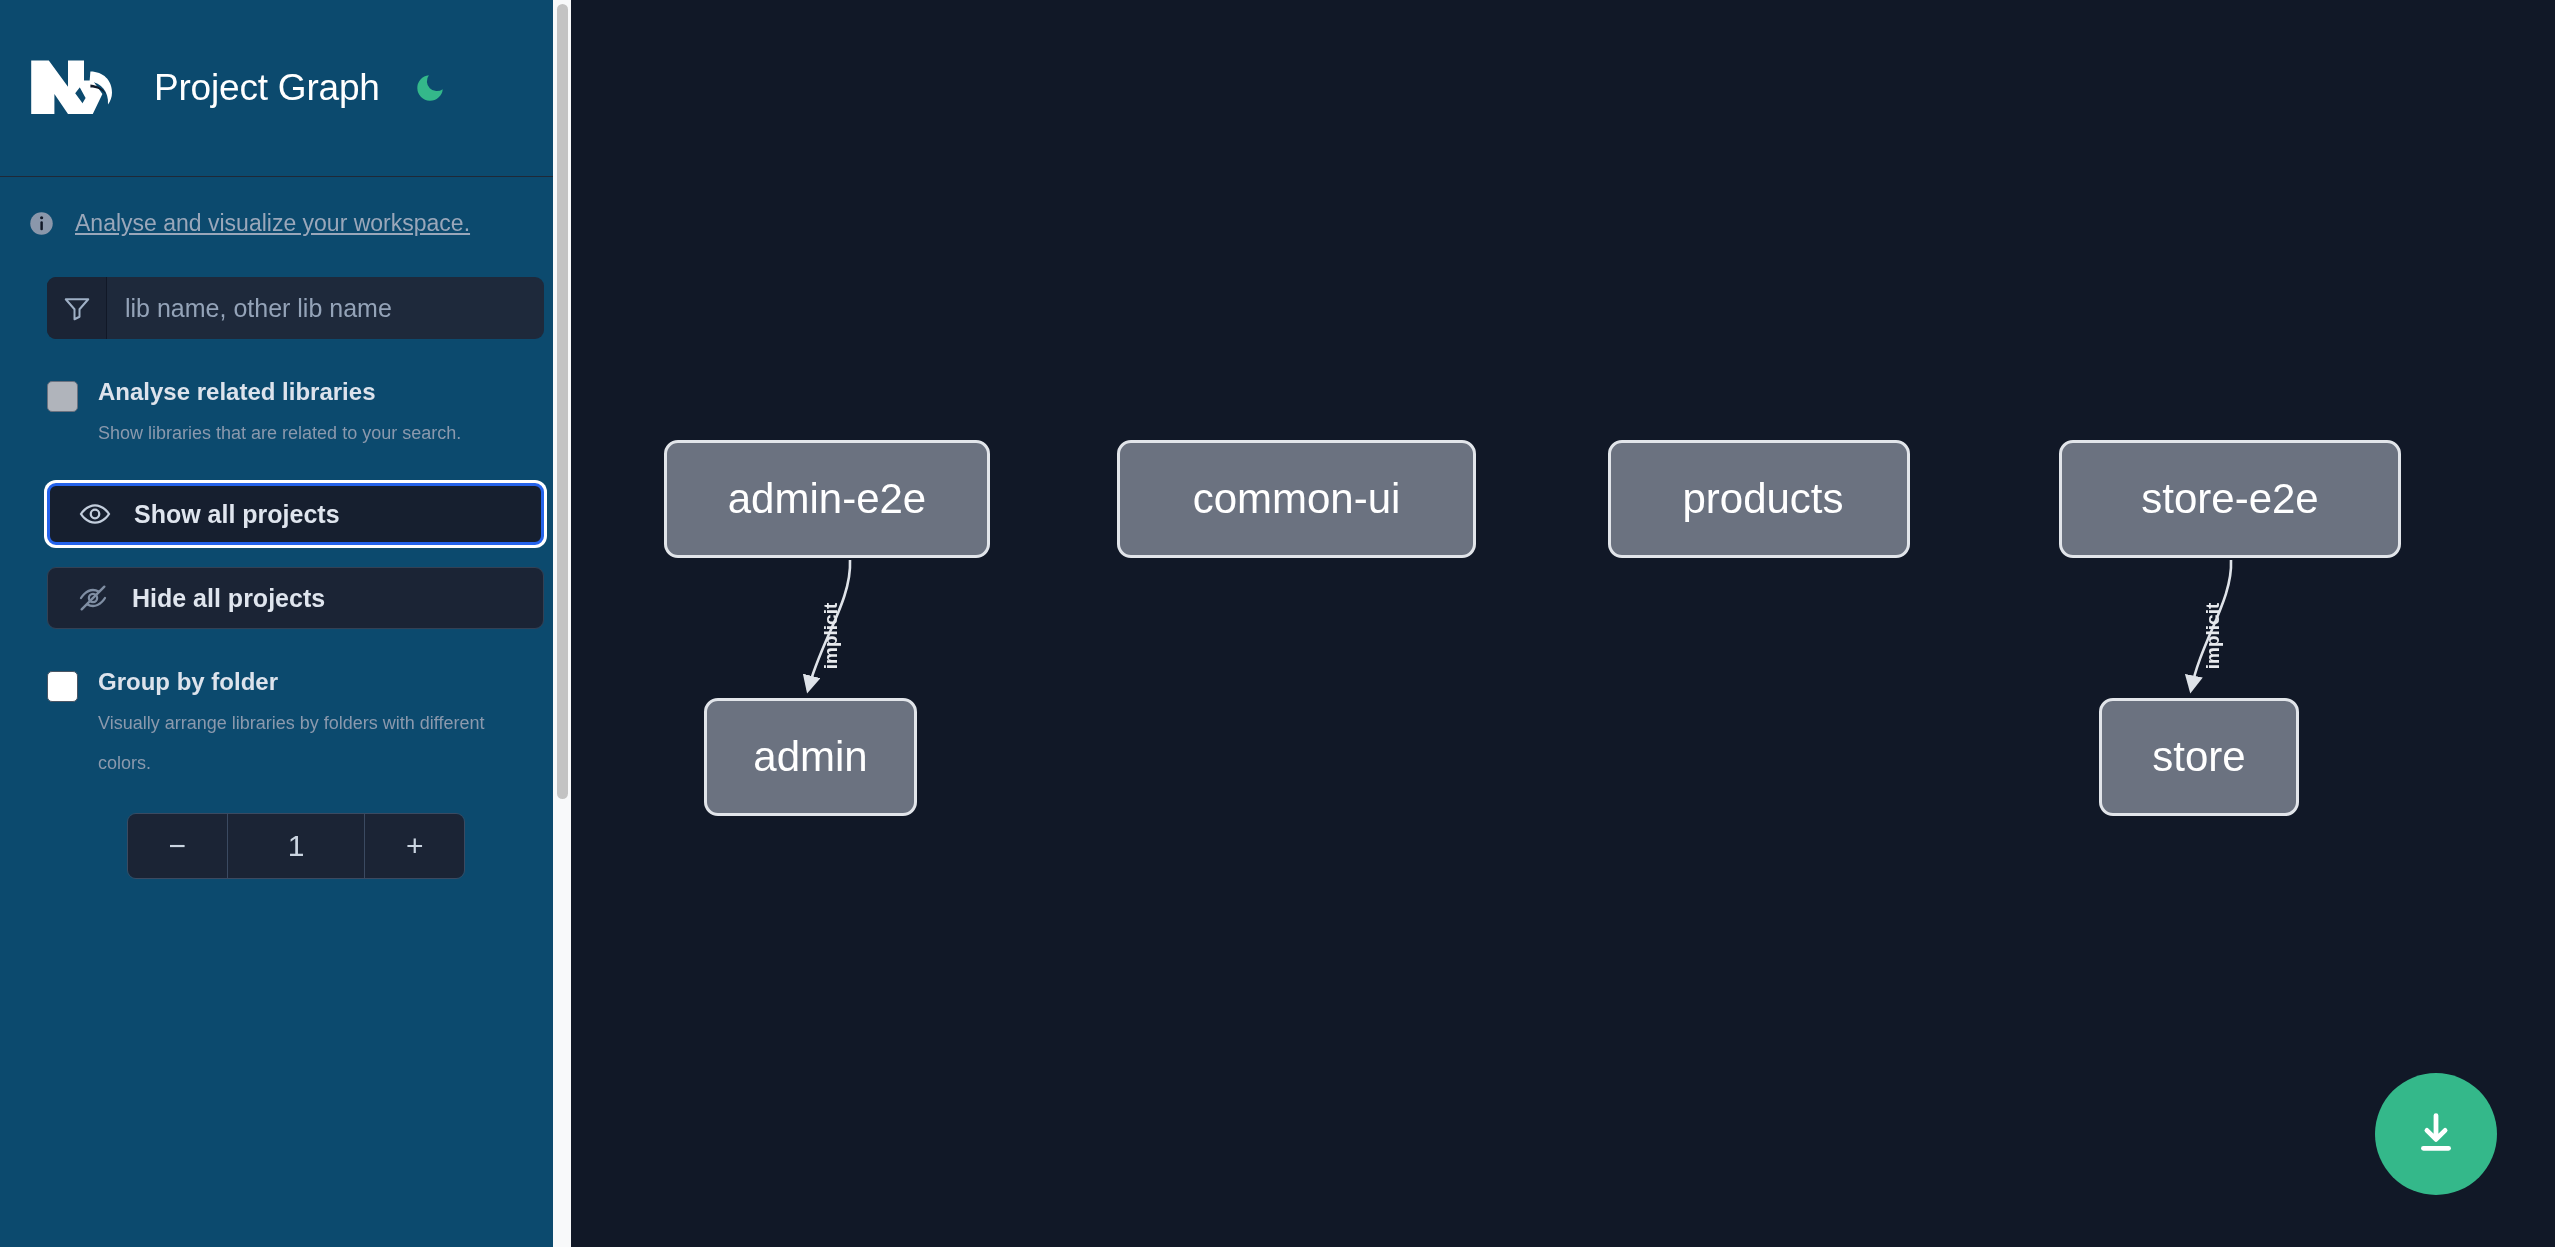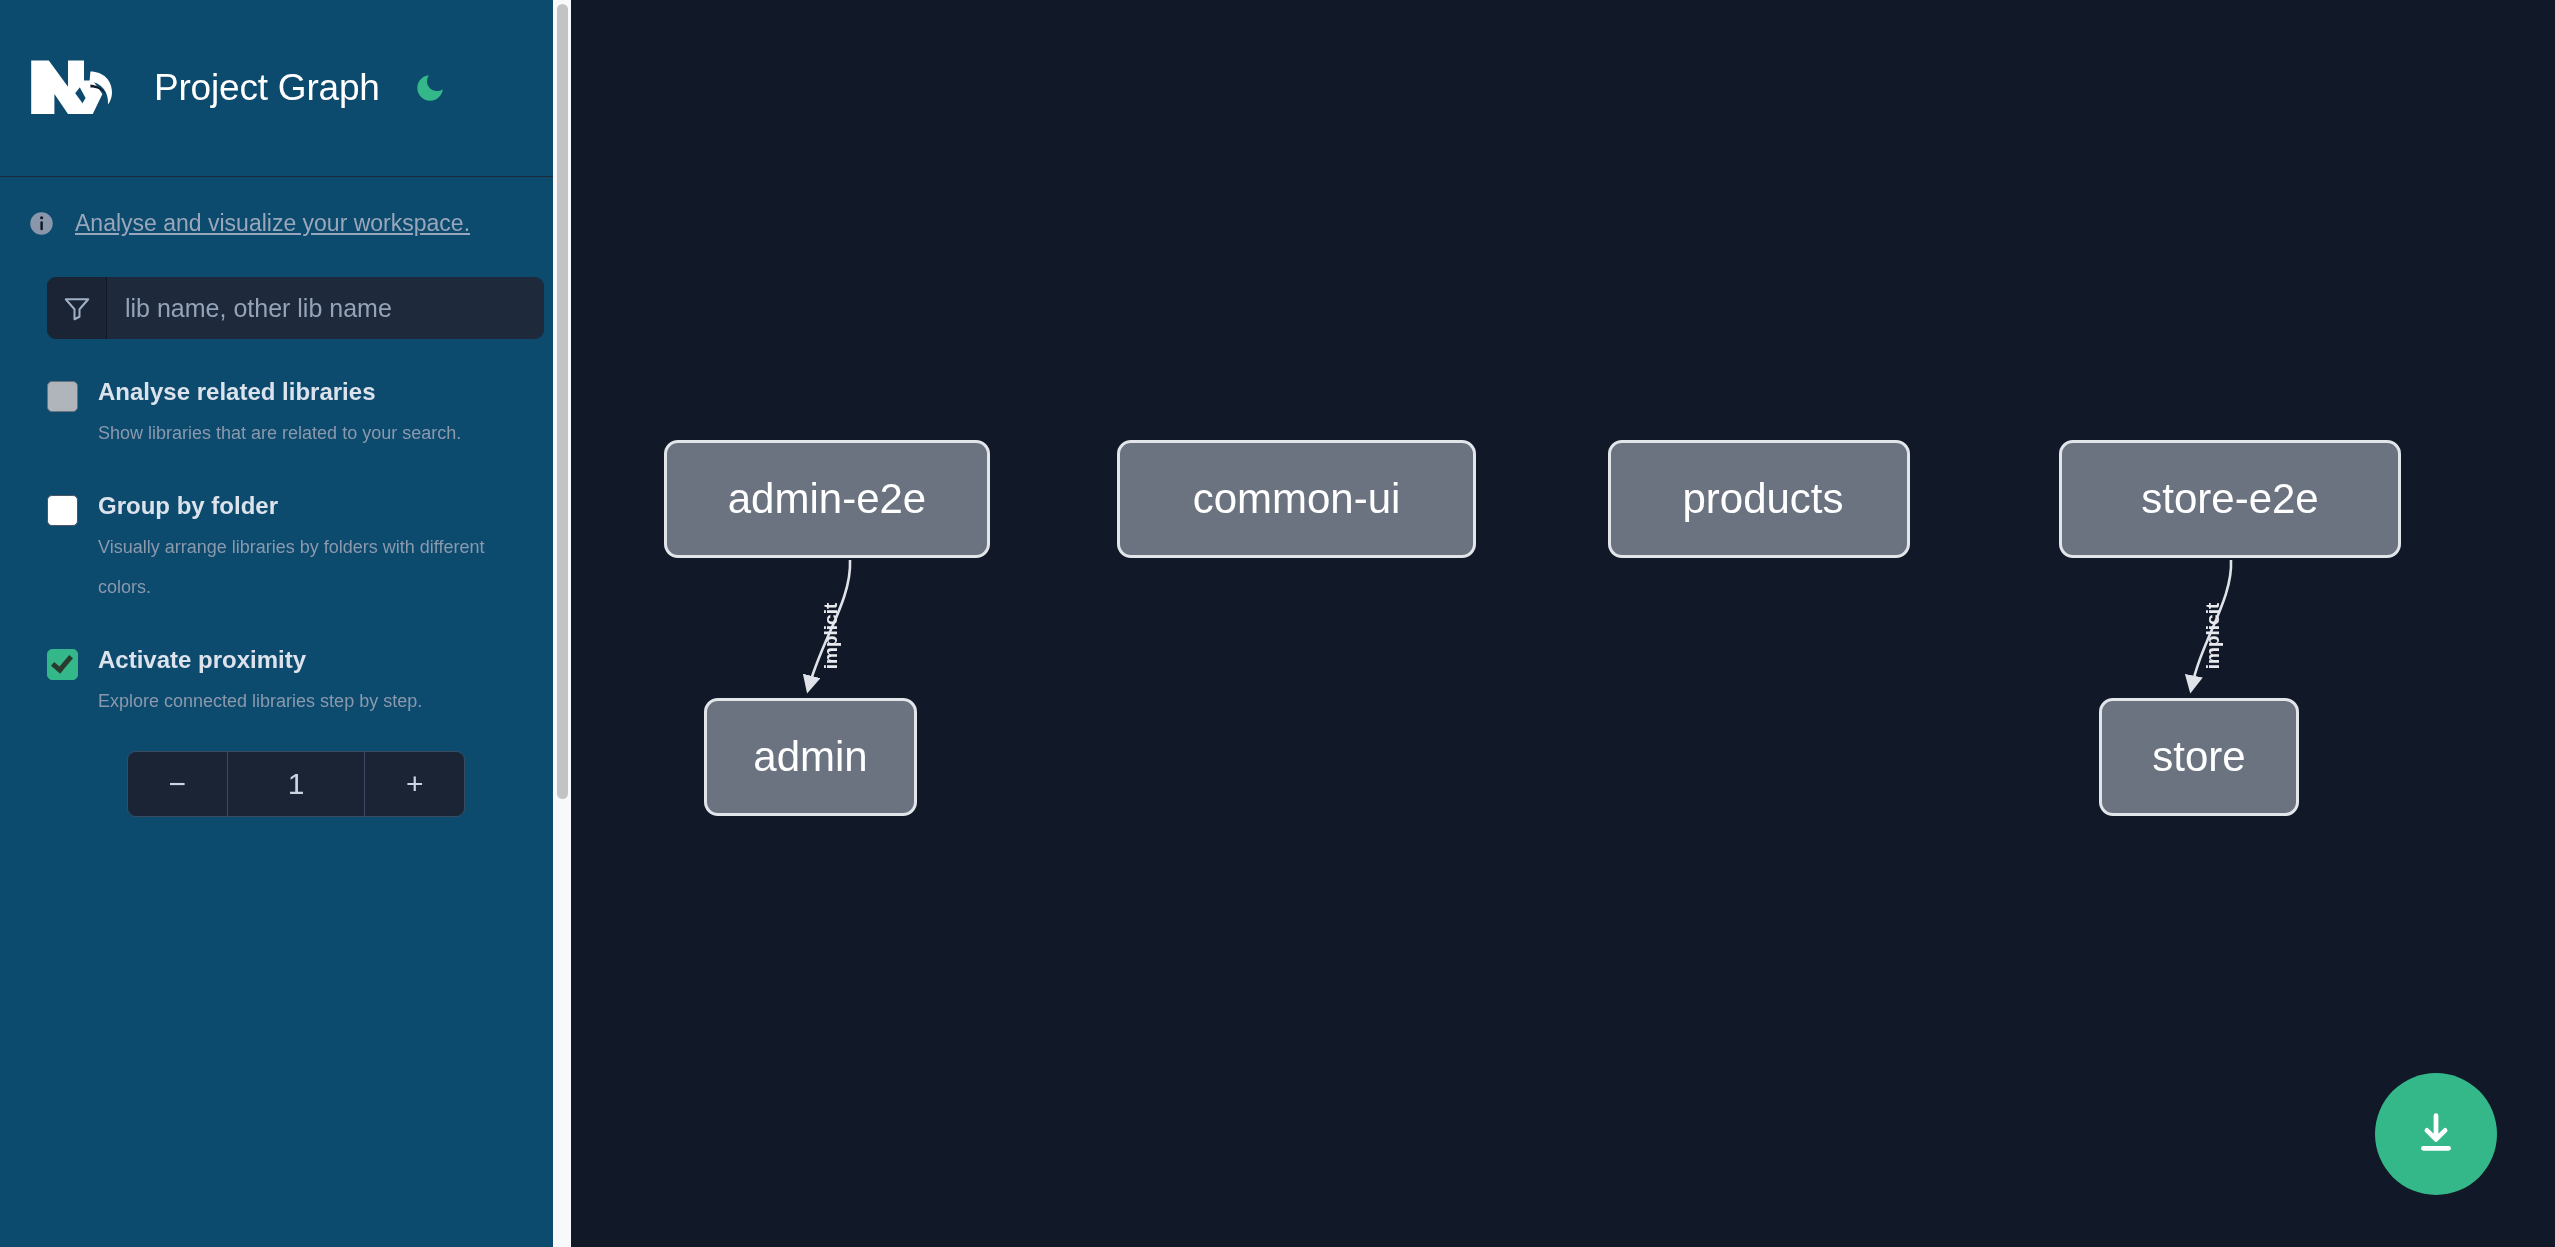--- a/index.html
+++ b/index.html
@@ -217,38 +217,51 @@
       </div>
 
       <div class="option">
         <div class="cb grey"></div>
         <div class="option-texts">
           <div class="option-title">Analyse related libraries</div>
           <div class="option-desc">Show libraries that are related to your search.</div>
         </div>
       </div>
 
+      <div id="btn-group">
+        <div class="action-btn focused">
+          <span class="btn-icon">
+            <svg width="32" height="32" viewBox="0 0 24 24">
+              <path d="M1.5 12S5.5 5.5 12 5.5 22.5 12 22.5 12 18.5 18.5 12 18.5 1.5 12 1.5 12z" fill="none" stroke="#c3cedd" stroke-width="1.7"></path>
+              <circle cx="12" cy="12" r="3.2" fill="none" stroke="#c3cedd" stroke-width="1.7"></circle>
+            </svg>
+          </span>
+          <span class="btn-label">Show all projects</span>
+        </div>
+
+        <div class="action-btn">
+          <span class="btn-icon">
+            <svg width="32" height="32" viewBox="0 0 24 24">
+              <path d="M3 12S6.5 6 12 6c1.6 0 3 .5 4.2 1.2M21 12s-3.5 6-9 6c-1.6 0-3-.5-4.2-1.2" fill="none" stroke="#7f8ea3" stroke-width="1.7" stroke-linecap="round"></path>
+              <circle cx="12" cy="12" r="3.1" fill="none" stroke="#7f8ea3" stroke-width="1.7"></circle>
+              <line x1="3.5" y1="20.5" x2="20.5" y2="3.5" stroke="#7f8ea3" stroke-width="1.8" stroke-linecap="round"></line>
+            </svg>
+          </span>
+          <span class="btn-label">Hide all projects</span>
+        </div>
+      </div>
 
       <div class="option">
         <div class="cb white"></div>
         <div class="option-texts">
           <div class="option-title">Group by folder</div>
           <div class="option-desc">Visually arrange libraries by folders with different colors.</div>
         </div>
       </div>
 
-      <div class="option">
-        <div class="cb green">
-          <span class="tick"></span>
-        </div>
-        <div class="option-texts">
-          <div class="option-title">Activate proximity</div>
-          <div class="option-desc">Explore connected libraries step by step.</div>
-        </div>
-      </div>
 
       <div id="stepper">
         <div id="prox-dec">−</div>
         <div id="prox-val">1</div>
         <div id="prox-inc">+</div>
       </div>
 
     </div>
   </aside>
 

